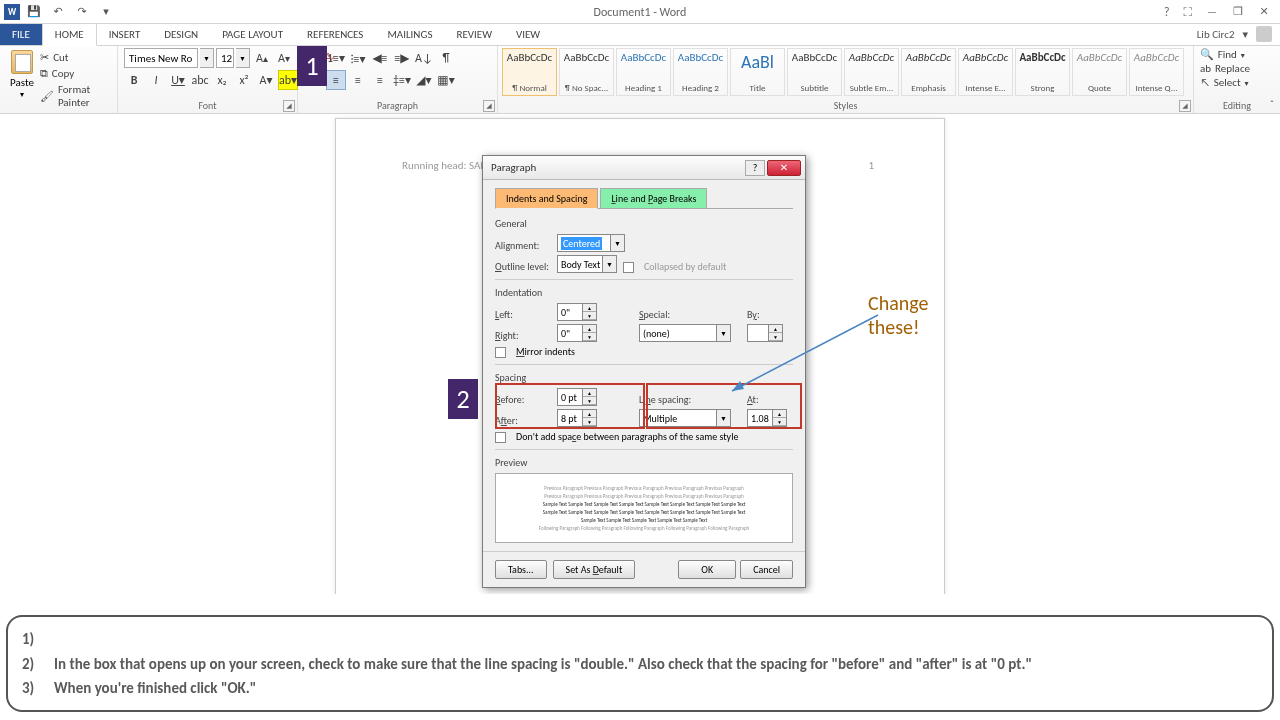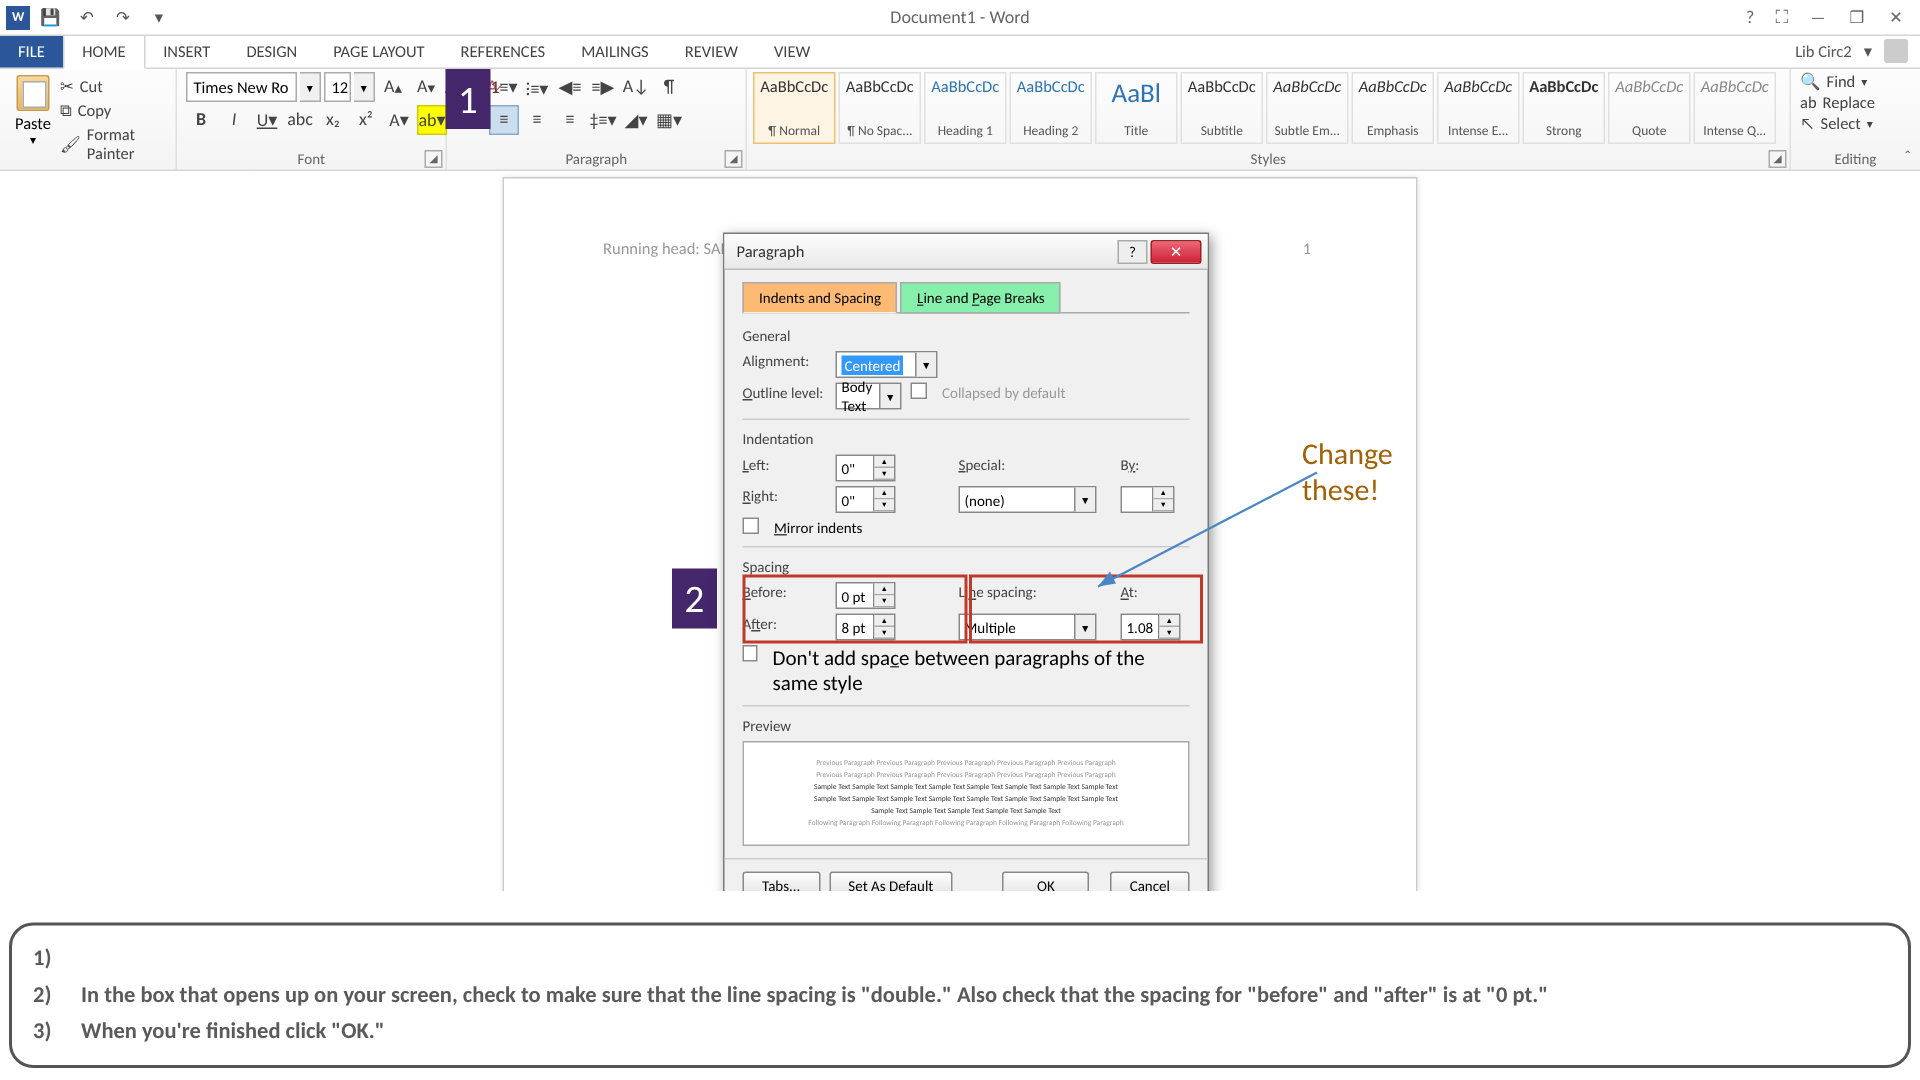--- a/index.html
+++ b/index.html
@@ -50,21 +50,21 @@
 .dlg-title{background:linear-gradient(#fdfdfd,#e8e8e8);height:24px;display:flex;align-items:center;justify-content:space-between;padding:0 4px;border-bottom:1px solid #bbb}
 .dlg-title-txt{font-size:11px;color:#333;padding-left:4px}
 .dlg-title-btns{display:flex;gap:2px}
 .dlg-help{width:20px;height:16px;border:1px solid #aaa;background:#eee;font-size:10px;display:flex;align-items:center;justify-content:center}
 .dlg-close{width:34px;height:16px;background:linear-gradient(#e67,#c23);border:1px solid #922;color:#fff;font-size:10px;display:flex;align-items:center;justify-content:center;border-radius:2px}
 .dlg-body{padding:8px 12px}
 .dlg-tabs{display:flex;border-bottom:1px solid #aaa;margin-bottom:8px}
 .dlg-tab{padding:3px 10px;font-size:10px;border:1px solid #aaa;background:#86efac;margin-right:2px;cursor:pointer;margin-bottom:-1px}
 .dlg-tab.active{background:#fdba74;border-bottom:1px solid #f0f0f0}
 .section-h{font-size:10px;color:#444;margin:6px 0 4px}
-.row{display:flex;align-items:flex-start;margin:3px 0;gap:6px}
+.row{display:flex;align-items:flex-end;margin:3px 0;gap:6px}
 .lbl{font-size:10px;color:#444;width:56px}
 .lbl-u{text-decoration:underline;text-decoration-color:#444;text-underline-offset:1px}
 .dlg-combo{border:1px solid #888;background:#fff;height:18px;font-size:10px;padding:0 3px;display:flex;align-items:center;position:relative}
 .dlg-combo .arr{position:absolute;right:0;top:0;width:14px;height:16px;border-left:1px solid #888;background:#eee;display:flex;align-items:center;justify-content:center;font-size:7px}
 .dlg-sel{background:#3399ff;color:#fff;padding:0 2px}
 .spin{border:1px solid #888;background:#fff;height:18px;width:40px;font-size:10px;padding:0 3px;display:flex;align-items:center;position:relative}
 .spin .spbtn{position:absolute;right:0;top:0;width:14px;height:16px;border-left:1px solid #888;display:flex;flex-direction:column}
 .spin .spbtn div{flex:1;font-size:5px;display:flex;align-items:center;justify-content:center;border-bottom:1px solid #aaa;background:#eee}
 .chk{width:11px;height:11px;border:1px solid #888;background:#fff;display:inline-block;margin-right:4px}
 .hr{border-top:1px solid #ccc;margin:6px 0}
@@ -296,21 +296,21 @@
         <div class="section-h">General</div>
         <div class="row">
           <div class="lbl">Ali<span class="lbl-u">g</span>nment:</div>
           <div class="dlg-combo" style="width:68px">
               <span class="dlg-sel">Centered</span>
               <div class="arr">▼</div>
             </div>
         </div>
         <div class="row">
           <div class="lbl"><span class="lbl-u">O</span>utline level:</div>
-          <div class="dlg-combo" style="width:44px">
+          <div class="dlg-combo" style="width:60px">
               <span>Body Text</span>
               <div class="arr">▼</div>
             </div>
           <span class="chk"></span>
           <span style="font-size:10px;color:#999">Collapsed by default</span>
         </div>
         <div class="hr"></div>
         <div class="section-h">Indentation</div>
         <div class="row">
           <div class="lbl"><span class="lbl-u">L</span>eft:</div>
@@ -387,39 +387,39 @@
           <div class="spin" style="width:40px">
               <span>1.08</span>
               <div class="spbtn">
                 <div>▲</div>
                 <div>▼</div>
               </div>
             </div>
         </div>
         <div class="row">
           <span class="chk"></span>
-          <span style="font-size:14px">Don't add spa<span class="lbl-u">c</span>e between paragraphs of the same style</span>
+          <span style="font-size:10px">Don't add spa<span class="lbl-u">c</span>e between paragraphs of the same style</span>
         </div>
         <div class="hr"></div>
         <div class="section-h">Preview</div>
         <div class="preview-box">
           <div class="pv-line">Previous Paragraph Previous Paragraph Previous Paragraph Previous Paragraph Previous Paragraph</div>
           <div class="pv-line">Previous Paragraph Previous Paragraph Previous Paragraph Previous Paragraph Previous Paragraph</div>
           <div class="pv-line dark">Sample Text Sample Text Sample Text Sample Text Sample Text Sample Text Sample Text Sample Text</div>
           <div class="pv-line dark">Sample Text Sample Text Sample Text Sample Text Sample Text Sample Text Sample Text Sample Text</div>
           <div class="pv-line dark">Sample Text Sample Text Sample Text Sample Text Sample Text</div>
           <div class="pv-line">Following Paragraph Following Paragraph Following Paragraph Following Paragraph Following Paragraph</div>
         </div>
       </div>
       <div class="dlg-btns">
         <div style="display:flex;gap:6px">
           <div class="dlg-btn">Tabs...</div>
           <div class="dlg-btn">Set As <span class="lbl-u">D</span>efault</div>
         </div>
-        <div style="display:flex;gap:14px">
+        <div style="display:flex;gap:4px">
           <div class="dlg-btn" style="padding:2px 22px">OK</div>
           <div class="dlg-btn">Cancel</div>
         </div>
       </div>
     </div>
 
     <div class="redbox" style="top:264px;left:159px;width:150px;height:46px"></div>
     <div class="redbox" style="top:264px;left:310px;width:156px;height:46px"></div>
 
     <div class="marker" style="top:260px;left:112px">2</div>

